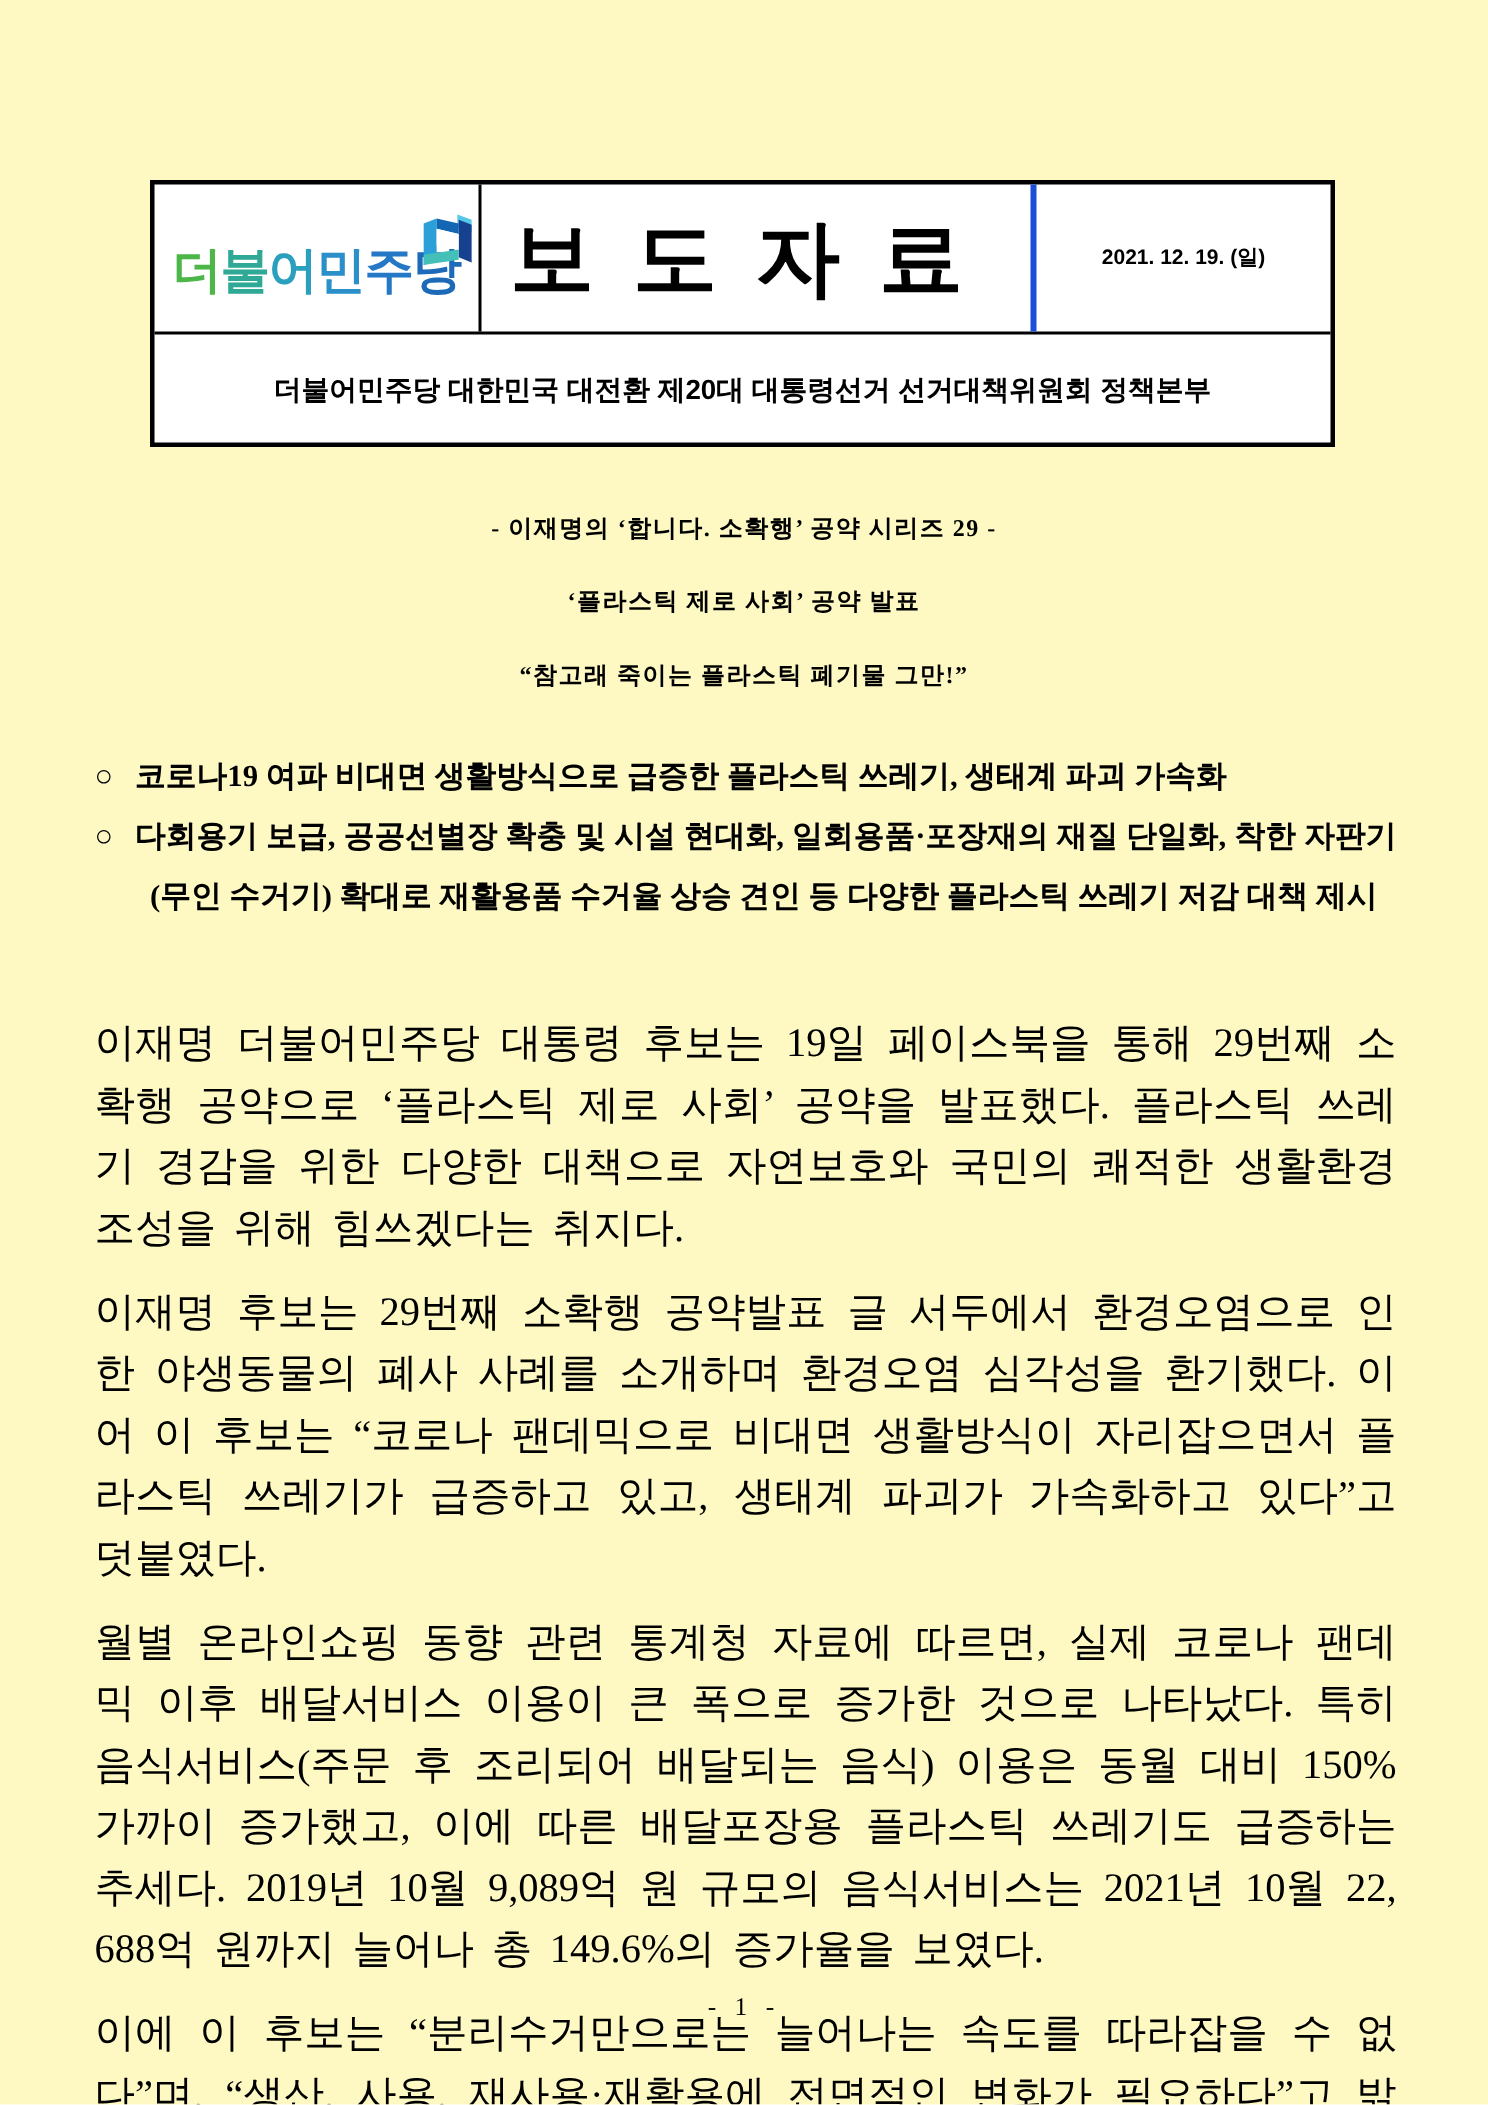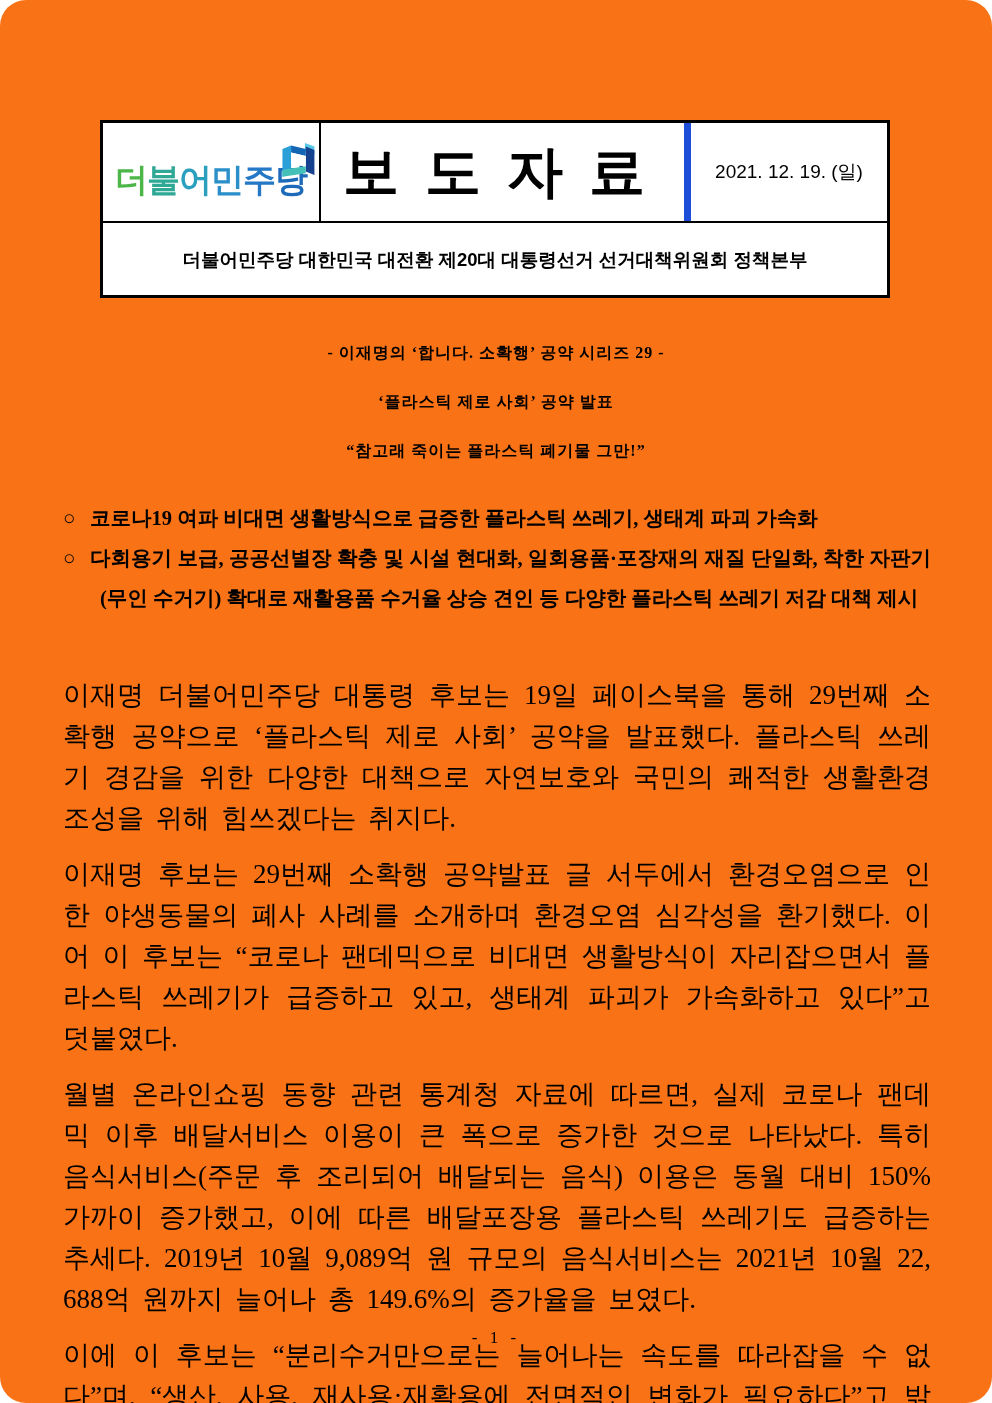--- a/index.html
+++ b/index.html
@@ -1,24 +1,23 @@
 <!DOCTYPE html>
 <html lang="ko"><head>
 <meta charset="utf-8">
 <style>
   html, body { margin: 0; padding: 0; background: #ffffff; }
   #page {
     position: relative;
     width: 992px;
     height: 1403px;
-    background: #f97316;
+    background: #fef9c3;
     font-family: "Liberation Serif", serif;
     color: #000;
     overflow: hidden;
-    border-radius: 26px;
   }
 
   
   .header-box {
     position: absolute;
     left: 100px;
     top: 120px;
     width: 790px;
     border: 3px solid #000;
     box-sizing: border-box;
@@ -46,46 +45,46 @@
     line-height: 1;
     white-space: nowrap;
   }
   .logo-flag {
     position: absolute;
     top: -8px;
     right: -10px;
   }
   .cell-title {
     flex: 1;
-    border-right: 7px solid #1d4ed8;
+    border-right: 4px solid #1d4ed8;
     box-sizing: border-box;
     display: flex;
     align-items: center;
-    justify-content: flex-end;
+    justify-content: center;
   }
   .press-title {
     font-family: "Liberation Sans", sans-serif;
     font-weight: 900;
     font-size: 56px;
     letter-spacing: 26px;
     text-indent: 26px;
     line-height: 1;
     white-space: nowrap;
     transform: translateX(-13px);
   }
   .cell-date {
     width: 196px;
     display: flex;
     align-items: center;
     justify-content: center;
   }
   .date-text {
     font-family: "Liberation Sans", sans-serif;
-    font-weight: 400;
-    font-size: 19px;
+    font-weight: 700;
+    font-size: 14px;
     white-space: nowrap;
   }
   .header-row2 {
     height: 72px;
     display: flex;
     align-items: center;
     justify-content: center;
   }
   .subtitle-text {
     font-family: "Liberation Sans", sans-serif;

